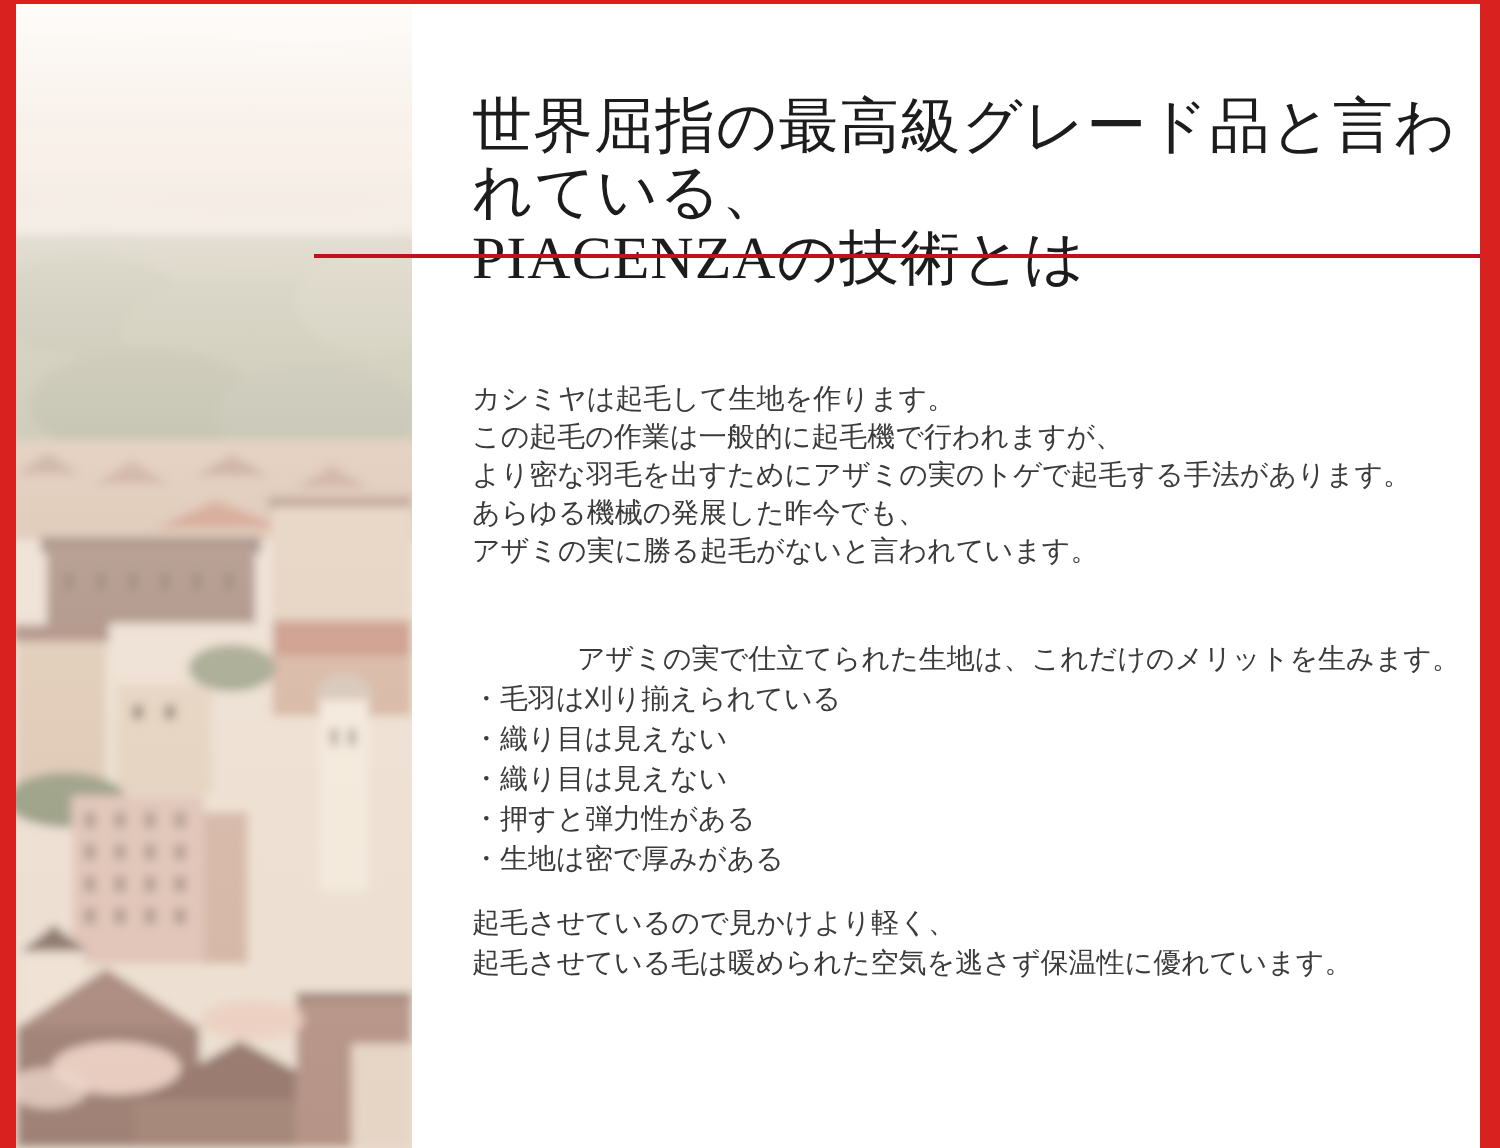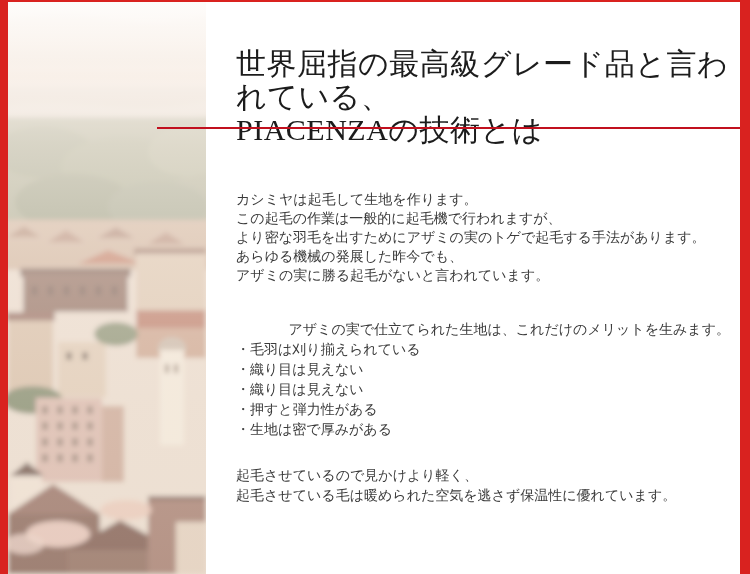--- a/index.html
+++ b/index.html
@@ -23,21 +23,21 @@
     font-weight:400;font-size:30px;line-height:33px;color:#1c1c1c;
     white-space:pre-line;letter-spacing:.5px;
   }
   .body-text{
     font-size:14px;line-height:19px;color:#3b3b3b;white-space:pre-line;margin:0;
   }
   .intro{margin-top:44px;}
   .merits{margin-top:34px;font-size:14px;line-height:20px;color:#3b3b3b;}
   .merits .lead{white-space:nowrap;text-align:right;}
   .merit-item{white-space:nowrap;}
-  .conclusion{margin-top:26px;line-height:20px;}
+  .conclusion{margin-top:12px;line-height:20px;}
 </style>
 </head>
 <body>
 
 <div class="page">
 
   <div class="border-top" style="background:#d9221f;"></div>
   <div class="bar-left" style="background:#d9221f;"></div>
   <div class="bar-right" style="background:#d9221f;"></div>
 

